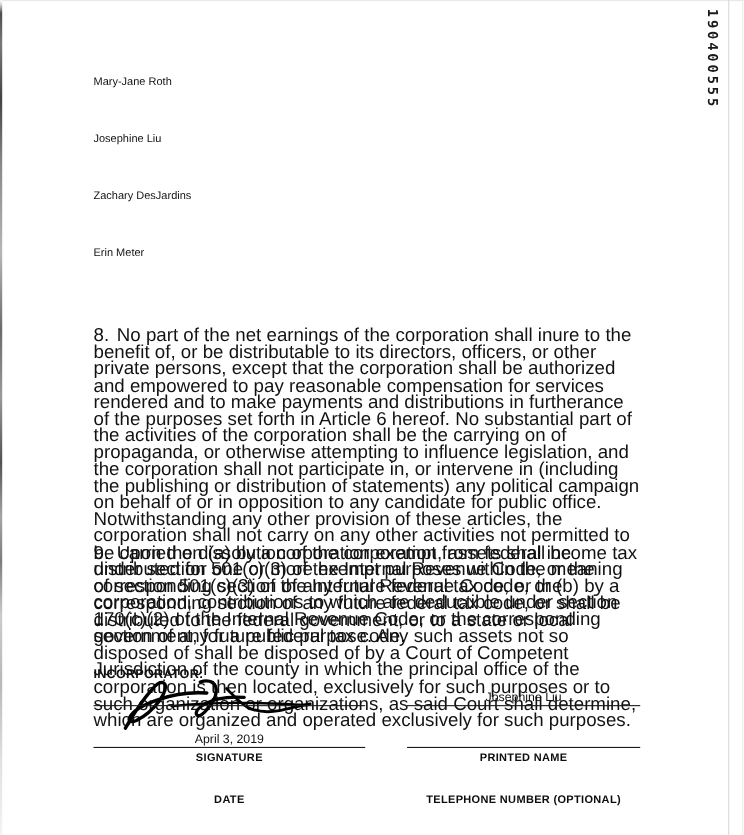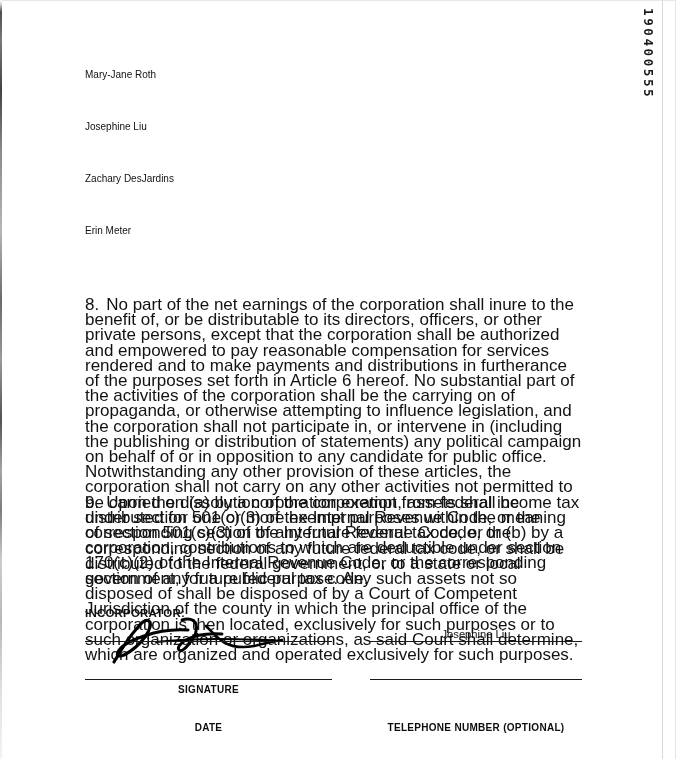--- a/index.html
+++ b/index.html
@@ -238,21 +238,23 @@
           <path d="M60 28 C 78 26, 100 25, 122 25 C 146 25, 168 26, 184 27" stroke-width="2.2"></path>
         </g>
       </svg>
     </div>
 
     <div class="rule rule-signature"></div>
     <div class="caption-signature field-caption">SIGNATURE</div>
 
     <div class="value-printed-name field-value">Josephine Liu</div>
     <div class="rule rule-printed"></div>
-
+    <div class="caption-printed field-caption">PRINTED NAME</div>
+
+    <div class="value-date field-value">April 3, 2019</div>
     <div class="rule rule-date"></div>
     <div class="caption-date field-caption">DATE</div>
 
     <div class="rule rule-telephone"></div>
     <div class="caption-telephone field-caption">TELEPHONE NUMBER (OPTIONAL)</div>
 
   </div>
 
 </div>
 

